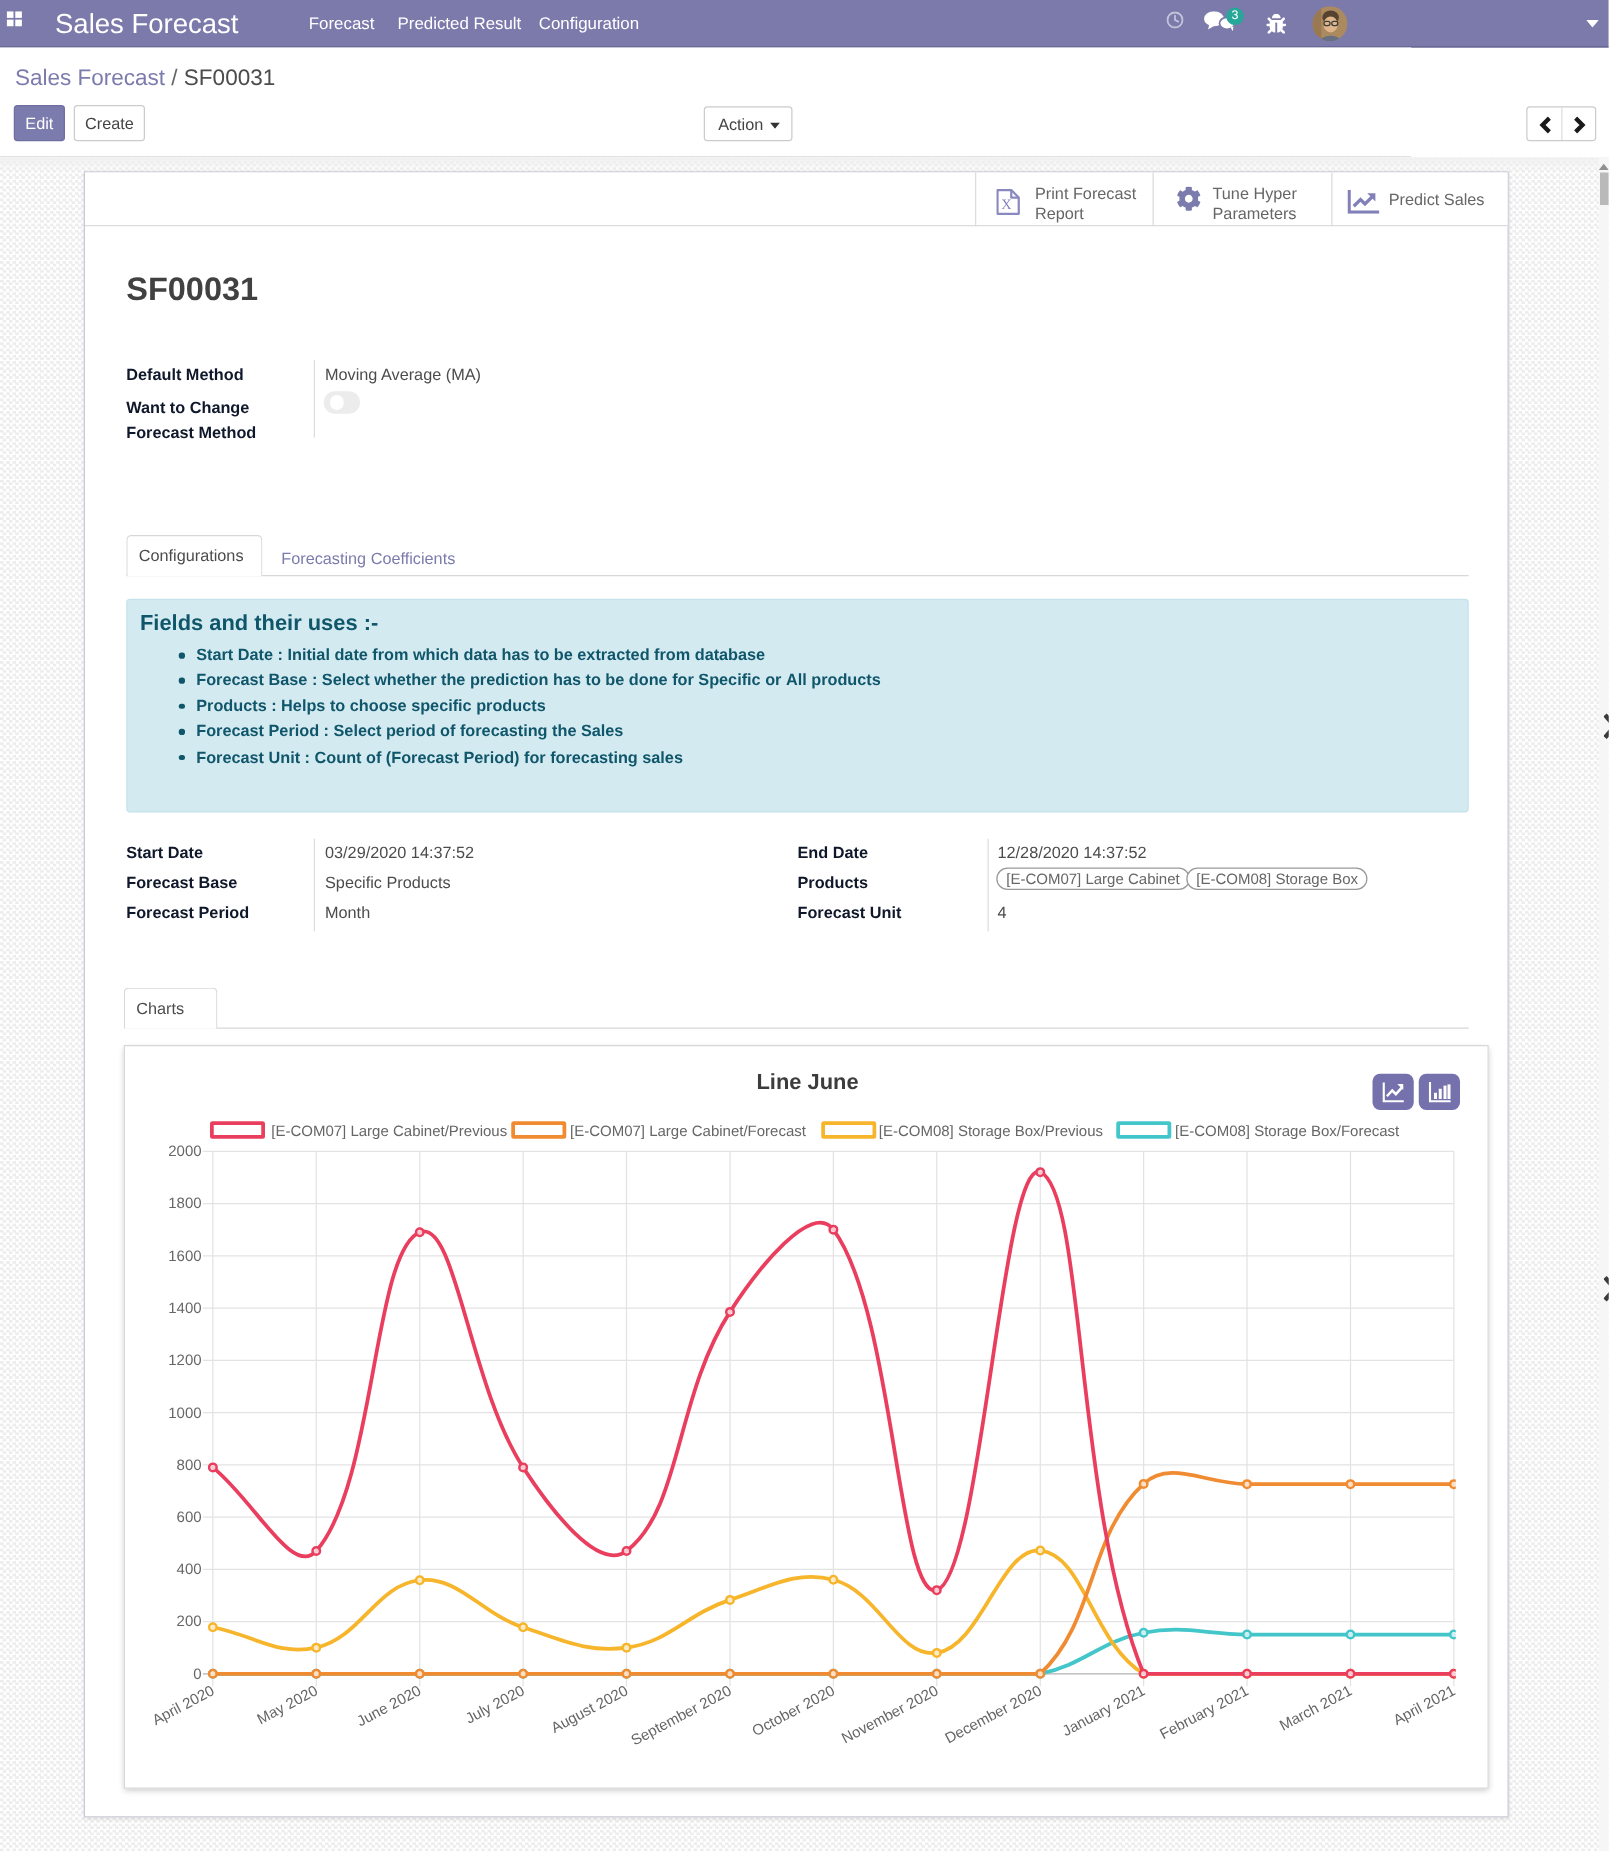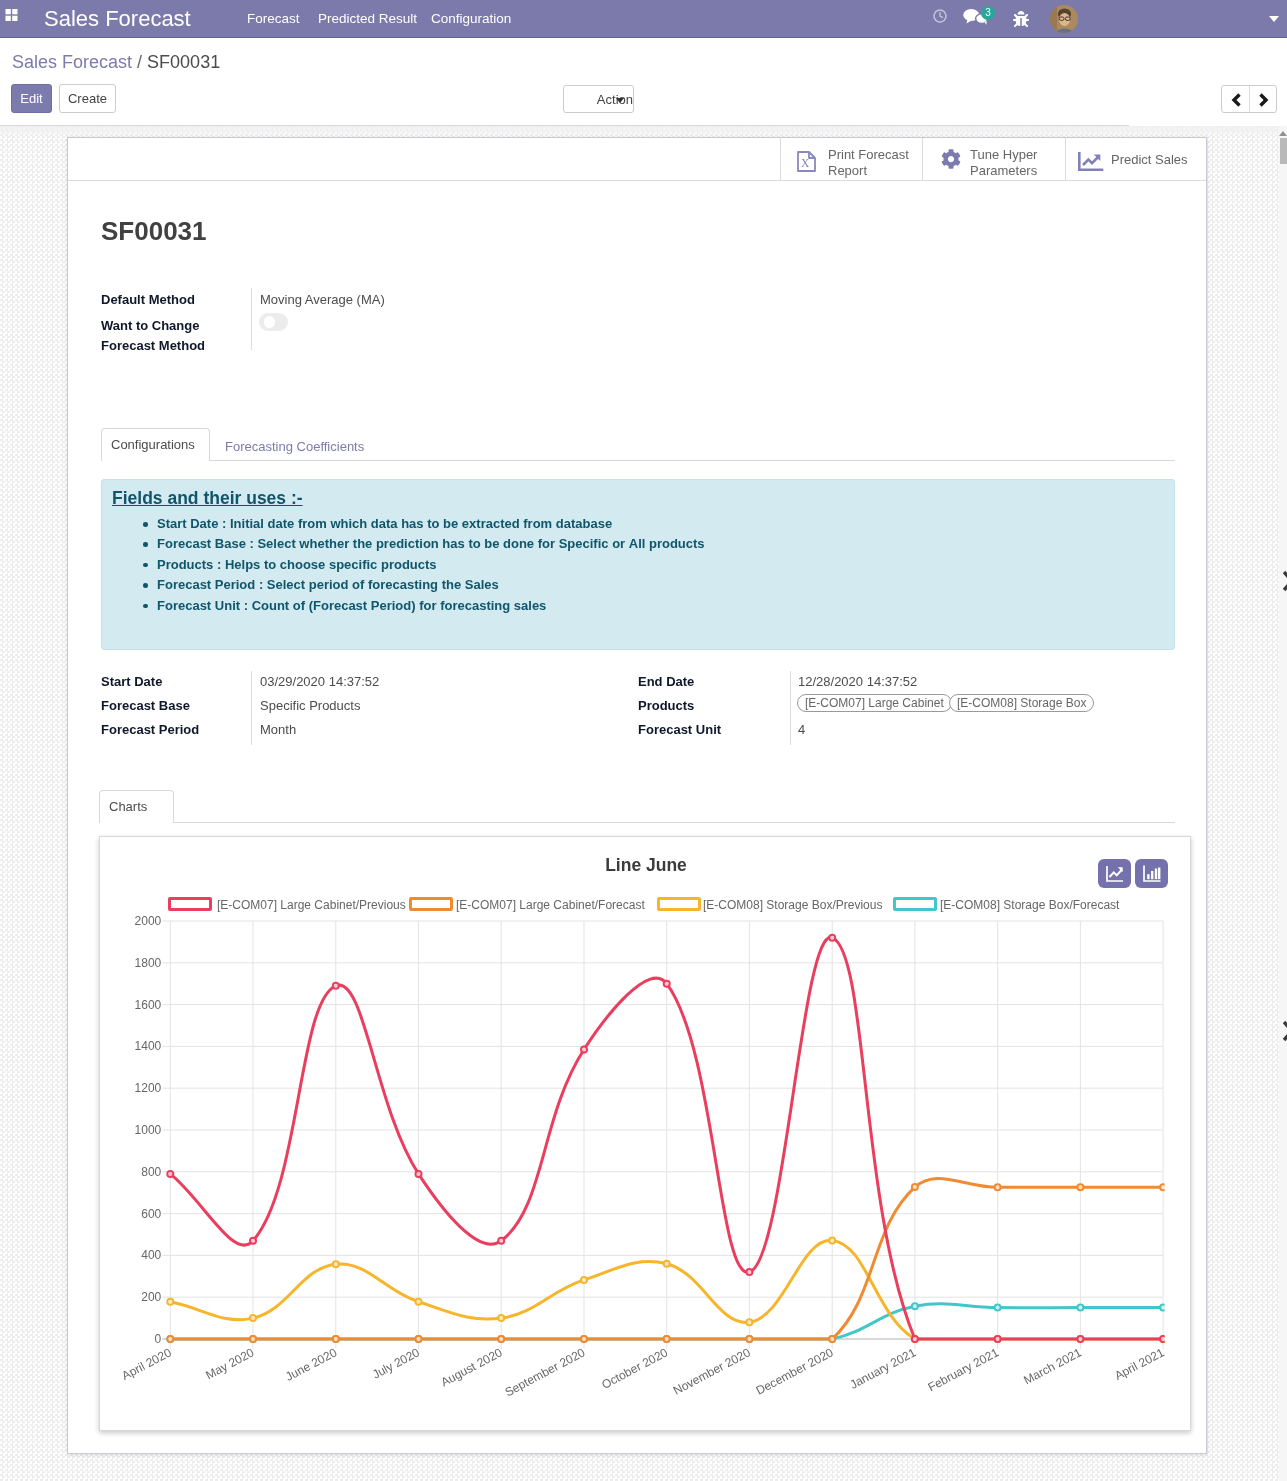--- a/index.html
+++ b/index.html
@@ -48,21 +48,21 @@
 .toggle { position:absolute; width:29px; height:18.5px; border-radius:9.5px; background:#ececec; }
 .toggle .knob { position:absolute; left:4.5px; top:3.5px; width:11.5px; height:11.5px; border-radius:50%; background:#fff; }
 
 
 .tabline { position:absolute; height:1px; background:#d8d8d8; }
 .tab-act { position:absolute; background:#fff; border:1px solid #d8d8d8; border-bottom:none; border-radius:4px 4px 0 0; font-size:13px; color:#4c4c4c; text-align:left; padding-left:9px; }
 .tab-ina { position:absolute; font-size:13px; color:#7c7bad; }
 
 
 .ibox { position:absolute; left:33px; top:341px; width:1074px; height:171px; background:#d3eaf0; border:1px solid #c5e2ea; border-radius:3px; color:#10566b; }
-.ibox h3 { position:absolute; left:10px; top:8px; font-size:17.5px; font-weight:bold;text-decoration:underline; }
+.ibox h3 { position:absolute; left:10px; top:8px; font-size:17.5px; font-weight:bold; }
 .ibox ul { position:absolute; left:55px; top:34px; list-style:none;font-weight:bold; }
 .ibox li { font-size:13px; line-height:20.4px; position:relative; }
 .ibox li:before { content:""; position:absolute; left:-14px; top:8px; width:4.5px; height:4.5px; border-radius:50%; background:#10566b; }
 
 
 .pill { position:absolute; height:18px; border:1px solid #999; border-radius:9px; font-size:12px; color:#666; line-height:16px; padding:0 7px; background:#fff; }
 
 
 .card { position:absolute; left:31px; top:698px; width:1092px; height:595px; background:#fff; border:1px solid #d8d8d8; box-shadow:0 2px 5px rgba(0,0,0,.22); }
 .card .ctitle { position:absolute; left:0; top:18px; width:1092px; text-align:center; font-size:17.5px; font-weight:bold; color:#3c3c3c; }
@@ -129,21 +129,21 @@
   <div class="uname">Mitchell Admin (sales_forecast)</div>
   <svg class="abs" style="left:1269px;top:16px" width="10" height="6" viewBox="0 0 10 6">
       <path d="M0 0 h10 l-5 6z" fill="#fff"></path>
     </svg>
 </div>
 
 <div class="cp">
   <div class="bc">Sales Forecast <span class="sep">/</span> <span class="cur">SF00031</span></div>
   <div class="btn btn-p" style="left:11px;top:46px;width:41px;">Edit</div>
   <div class="btn btn-w" style="left:59px;top:46px;width:57px;">Create</div>
-  <div class="btn btn-w" style="left:563px;top:47px;width:71px;height:28px;text-align:right;padding-left:10.5px;position:absolute;">Action<svg style="position:absolute;right:9px;top:12px" width="8" height="5" viewBox="0 0 8 5">
+  <div class="btn btn-w" style="left:563px;top:47px;width:71px;height:28px;text-align:left;padding-left:10.5px;position:absolute;">Action<svg style="position:absolute;right:9px;top:12px" width="8" height="5" viewBox="0 0 8 5">
         <path d="M0 0 h8 l-4 5z" fill="#333"></path>
       </svg></div>
   <div class="pager-txt">1 / 2</div>
   <div class="pgroup">
     <svg class="abs" style="left:8px;top:7px" width="12" height="14" viewBox="0 0 12 14">
         <path d="M9.5 1.5 L4 7 l5.5 5.5" fill="none" stroke="#1a1a1a" stroke-width="3.4"></path>
       </svg>
     <div class="d"></div>
     <svg class="abs" style="left:36px;top:7px" width="12" height="14" viewBox="0 0 12 14">
         <path d="M2.5 1.5 L8 7 l-5.5 5.5" fill="none" stroke="#1a1a1a" stroke-width="3.4"></path>

